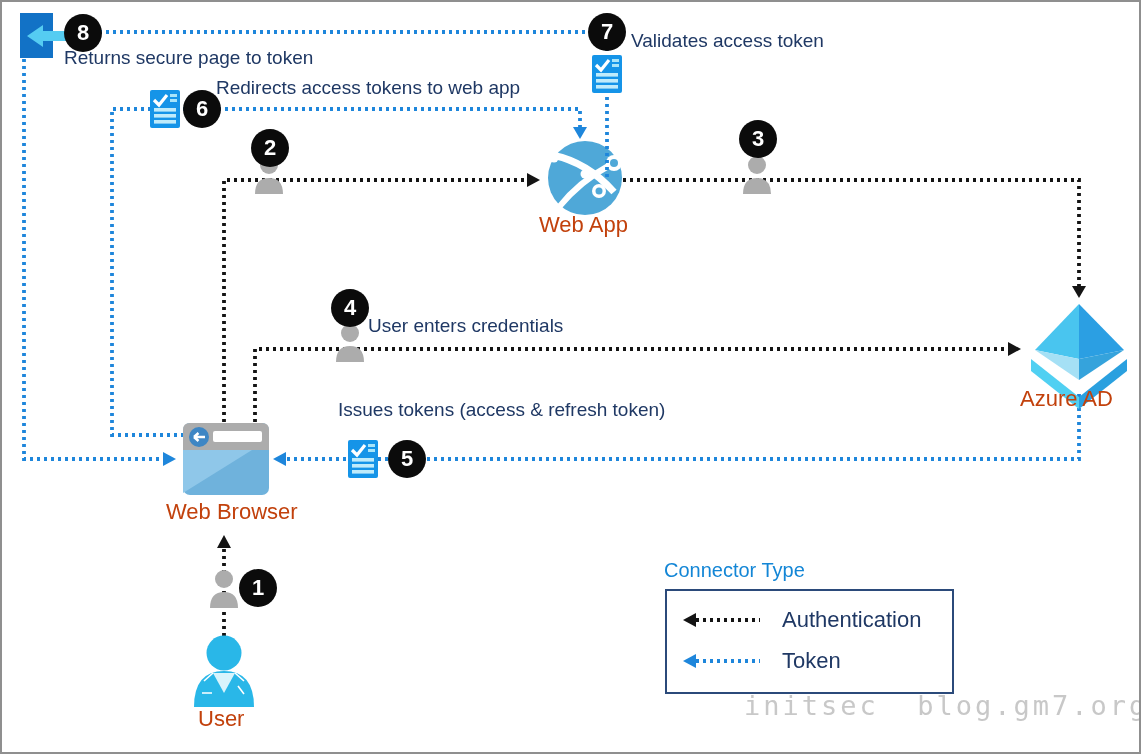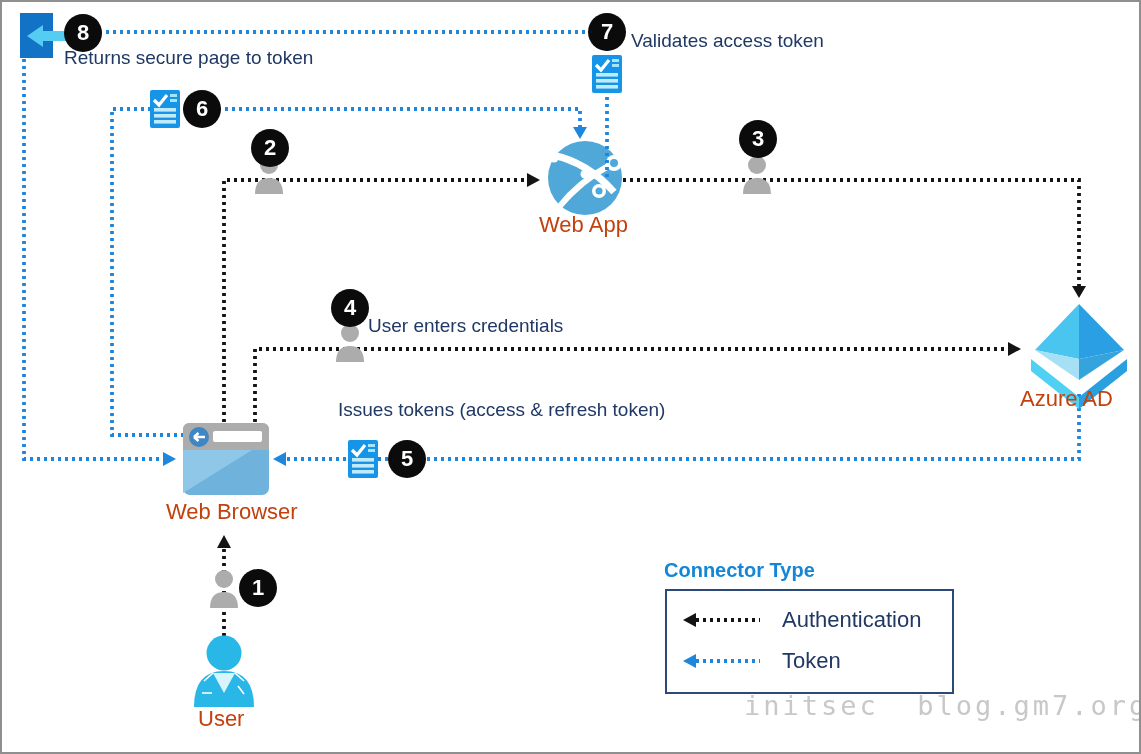--- a/index.html
+++ b/index.html
@@ -13,21 +13,21 @@
     position:absolute;color:#1F3864;font-size:19px;line-height:24px;white-space:nowrap;z-index:4;
   }
   .badge{
     position:absolute;width:38px;height:38px;border-radius:50%;background:#0b0b0b;color:#ffffff;
     font-size:22px;font-weight:bold;display:flex;align-items:center;justify-content:center;z-index:5;
   }
   .node-label{
     position:absolute;color:#c2410c;font-size:22px;white-space:nowrap;z-index:4;
   }
   .legend-title{
-    position:absolute;color:#1386D6;font-size:20px;font-weight:bold;white-space:nowrap;z-index:4;
+    position:absolute;color:#1386D6;font-size:20px;font-weight:normal;white-space:nowrap;z-index:4;
   }
   .legend-box{
     position:absolute;left:663px;top:587px;width:285px;height:101px;
     border:2px solid #2B4A7A;background:transparent;z-index:2;
   }
   .legend-item-label{
     position:absolute;color:#1F3864;font-size:22px;white-space:nowrap;z-index:4;text-align:center;
   }
   .watermark{
     position:absolute;left:742px;top:688px;color:#c8c8c8;font-size:27px;
@@ -146,20 +146,21 @@
   <div class="badge" style="left:249px;top:127px">2</div>
   <div class="badge" style="left:737px;top:118px">3</div>
   <div class="badge" style="left:329px;top:287px">4</div>
   <div class="badge" style="left:386px;top:438px">5</div>
   <div class="badge" style="left:181px;top:88px">6</div>
   <div class="badge" style="left:586px;top:11px">7</div>
   <div class="badge" style="left:62px;top:12px">8</div>
 
   <div class="step-label" style="left:336px;top:396px">Issues tokens (access &amp; refresh token)</div>
   <div class="step-label" style="left:366px;top:312px">User enters credentials</div>
+  <div class="step-label" style="left:214px;top:74px">Redirects access tokens to web app</div>
   <div class="step-label" style="left:629px;top:27px">Validates access token</div>
   <div class="step-label" style="left:62px;top:44px">Returns secure page to token</div>
 
   <div class="node-label" style="left:537px;top:210px">Web App</div>
   <div class="node-label" style="left:1018px;top:384px">Azure AD</div>
   <div class="node-label" style="left:164px;top:497px">Web Browser</div>
   <div class="node-label" style="left:196px;top:704px">User</div>
 
   <div class="legend-title" style="left:662px;top:557px">Connector Type</div>
   <div class="legend-box"></div>

